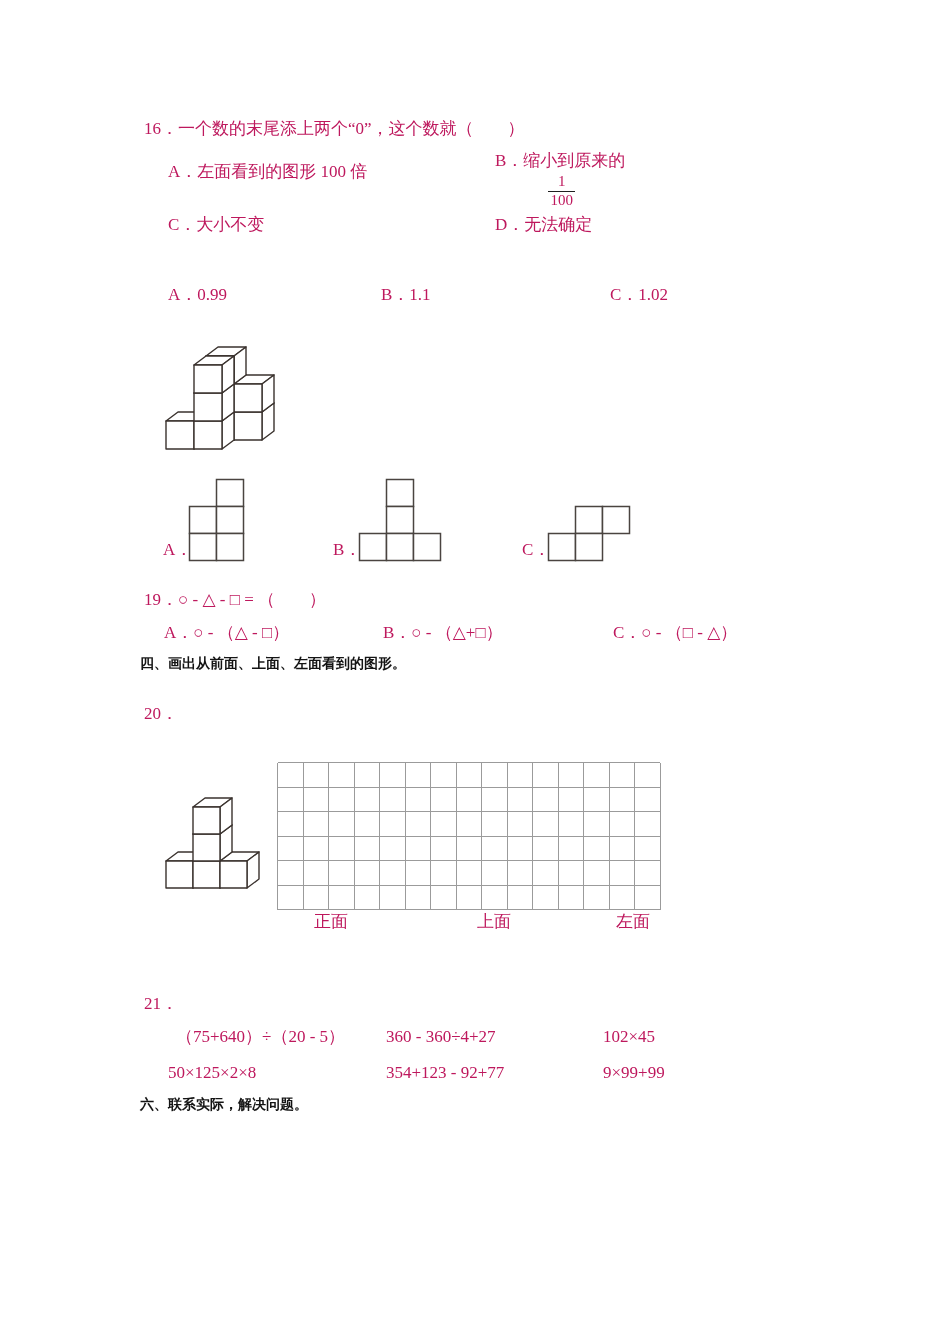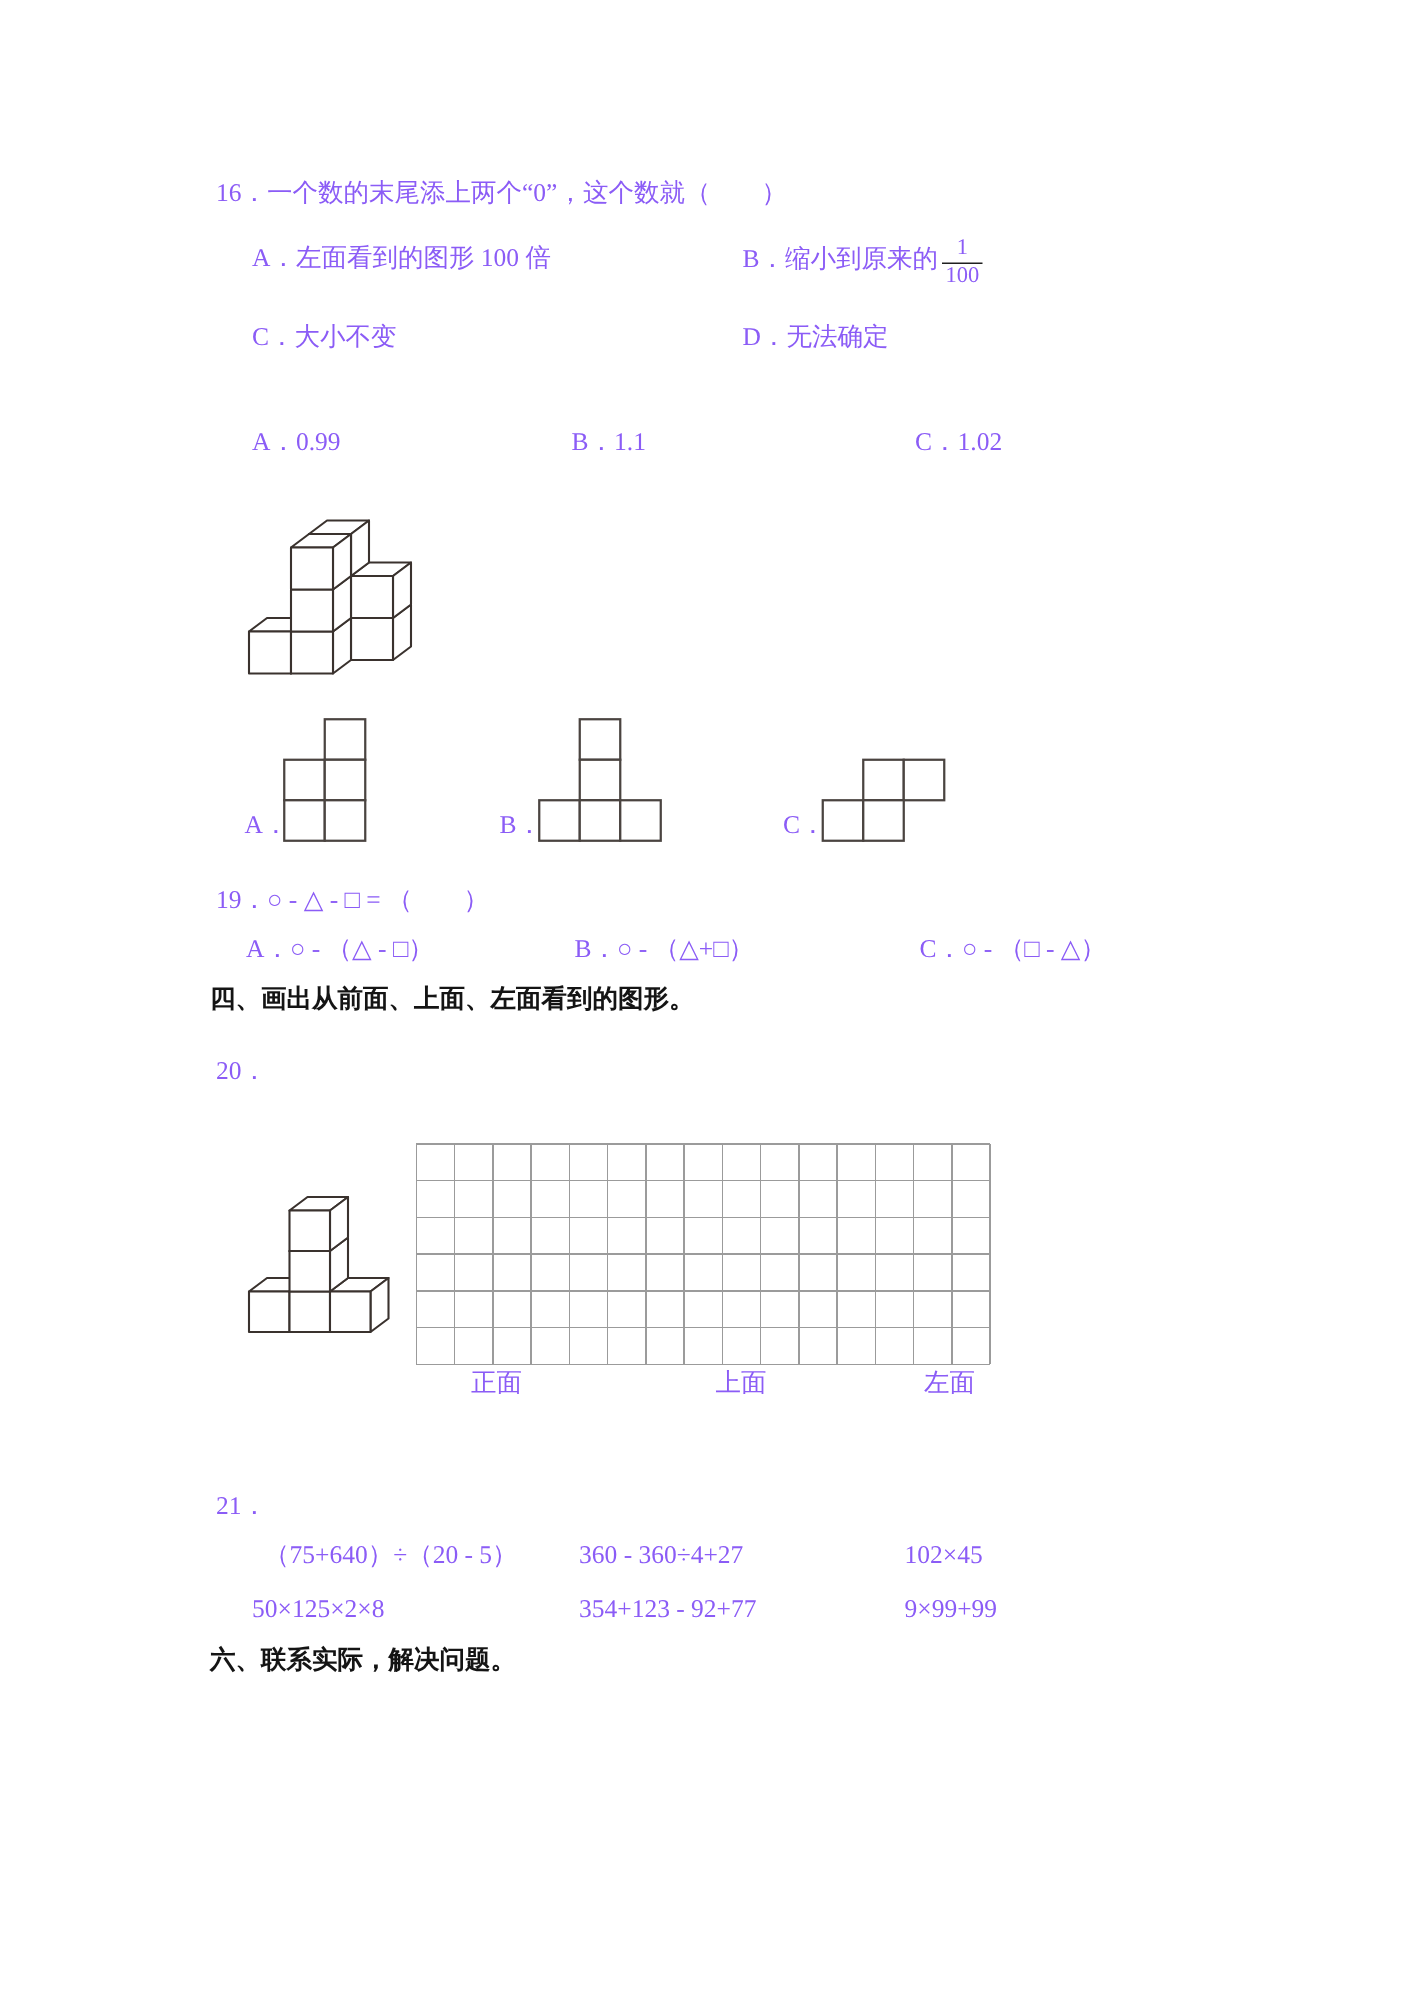--- a/index.html
+++ b/index.html
@@ -1,20 +1,20 @@
 <!DOCTYPE html>
 <html><head>
 <meta charset="utf-8">
 <style>
   html,body{margin:0;padding:0;background:#fff;}
   #page{position:relative;width:950px;height:1344px;background:#ffffff;overflow:hidden;
         font-family:"Liberation Serif","DejaVu Serif",serif;}
-  .t{position:absolute;font-size:17px;line-height:1.25;color:#8b5cf6;white-space:pre;}
-  .b{font-weight:bold;font-size:17px;color:#141414;}
-  .row{display:flex;align-items:center;}
+  .t{position:absolute;font-size:17px;line-height:1.25;color:#be185d;white-space:pre;}
+  .b{font-weight:bold;font-size:14px;color:#141414;}
+  .row{display:flex;align-items:center;flex-direction:column;}
   .frac{display:inline-flex;flex-direction:column;align-items:center;
         font-size:15px;line-height:1.15;margin-left:3px;transform:translateY(2px);}
   .frac .den{border-top:1.6px solid #1f1f1f;padding:0 2px;}
   .figbox{position:absolute;}
   svg{display:block;}
 </style>
 </head>
 <body>
 
 <div id="page">

